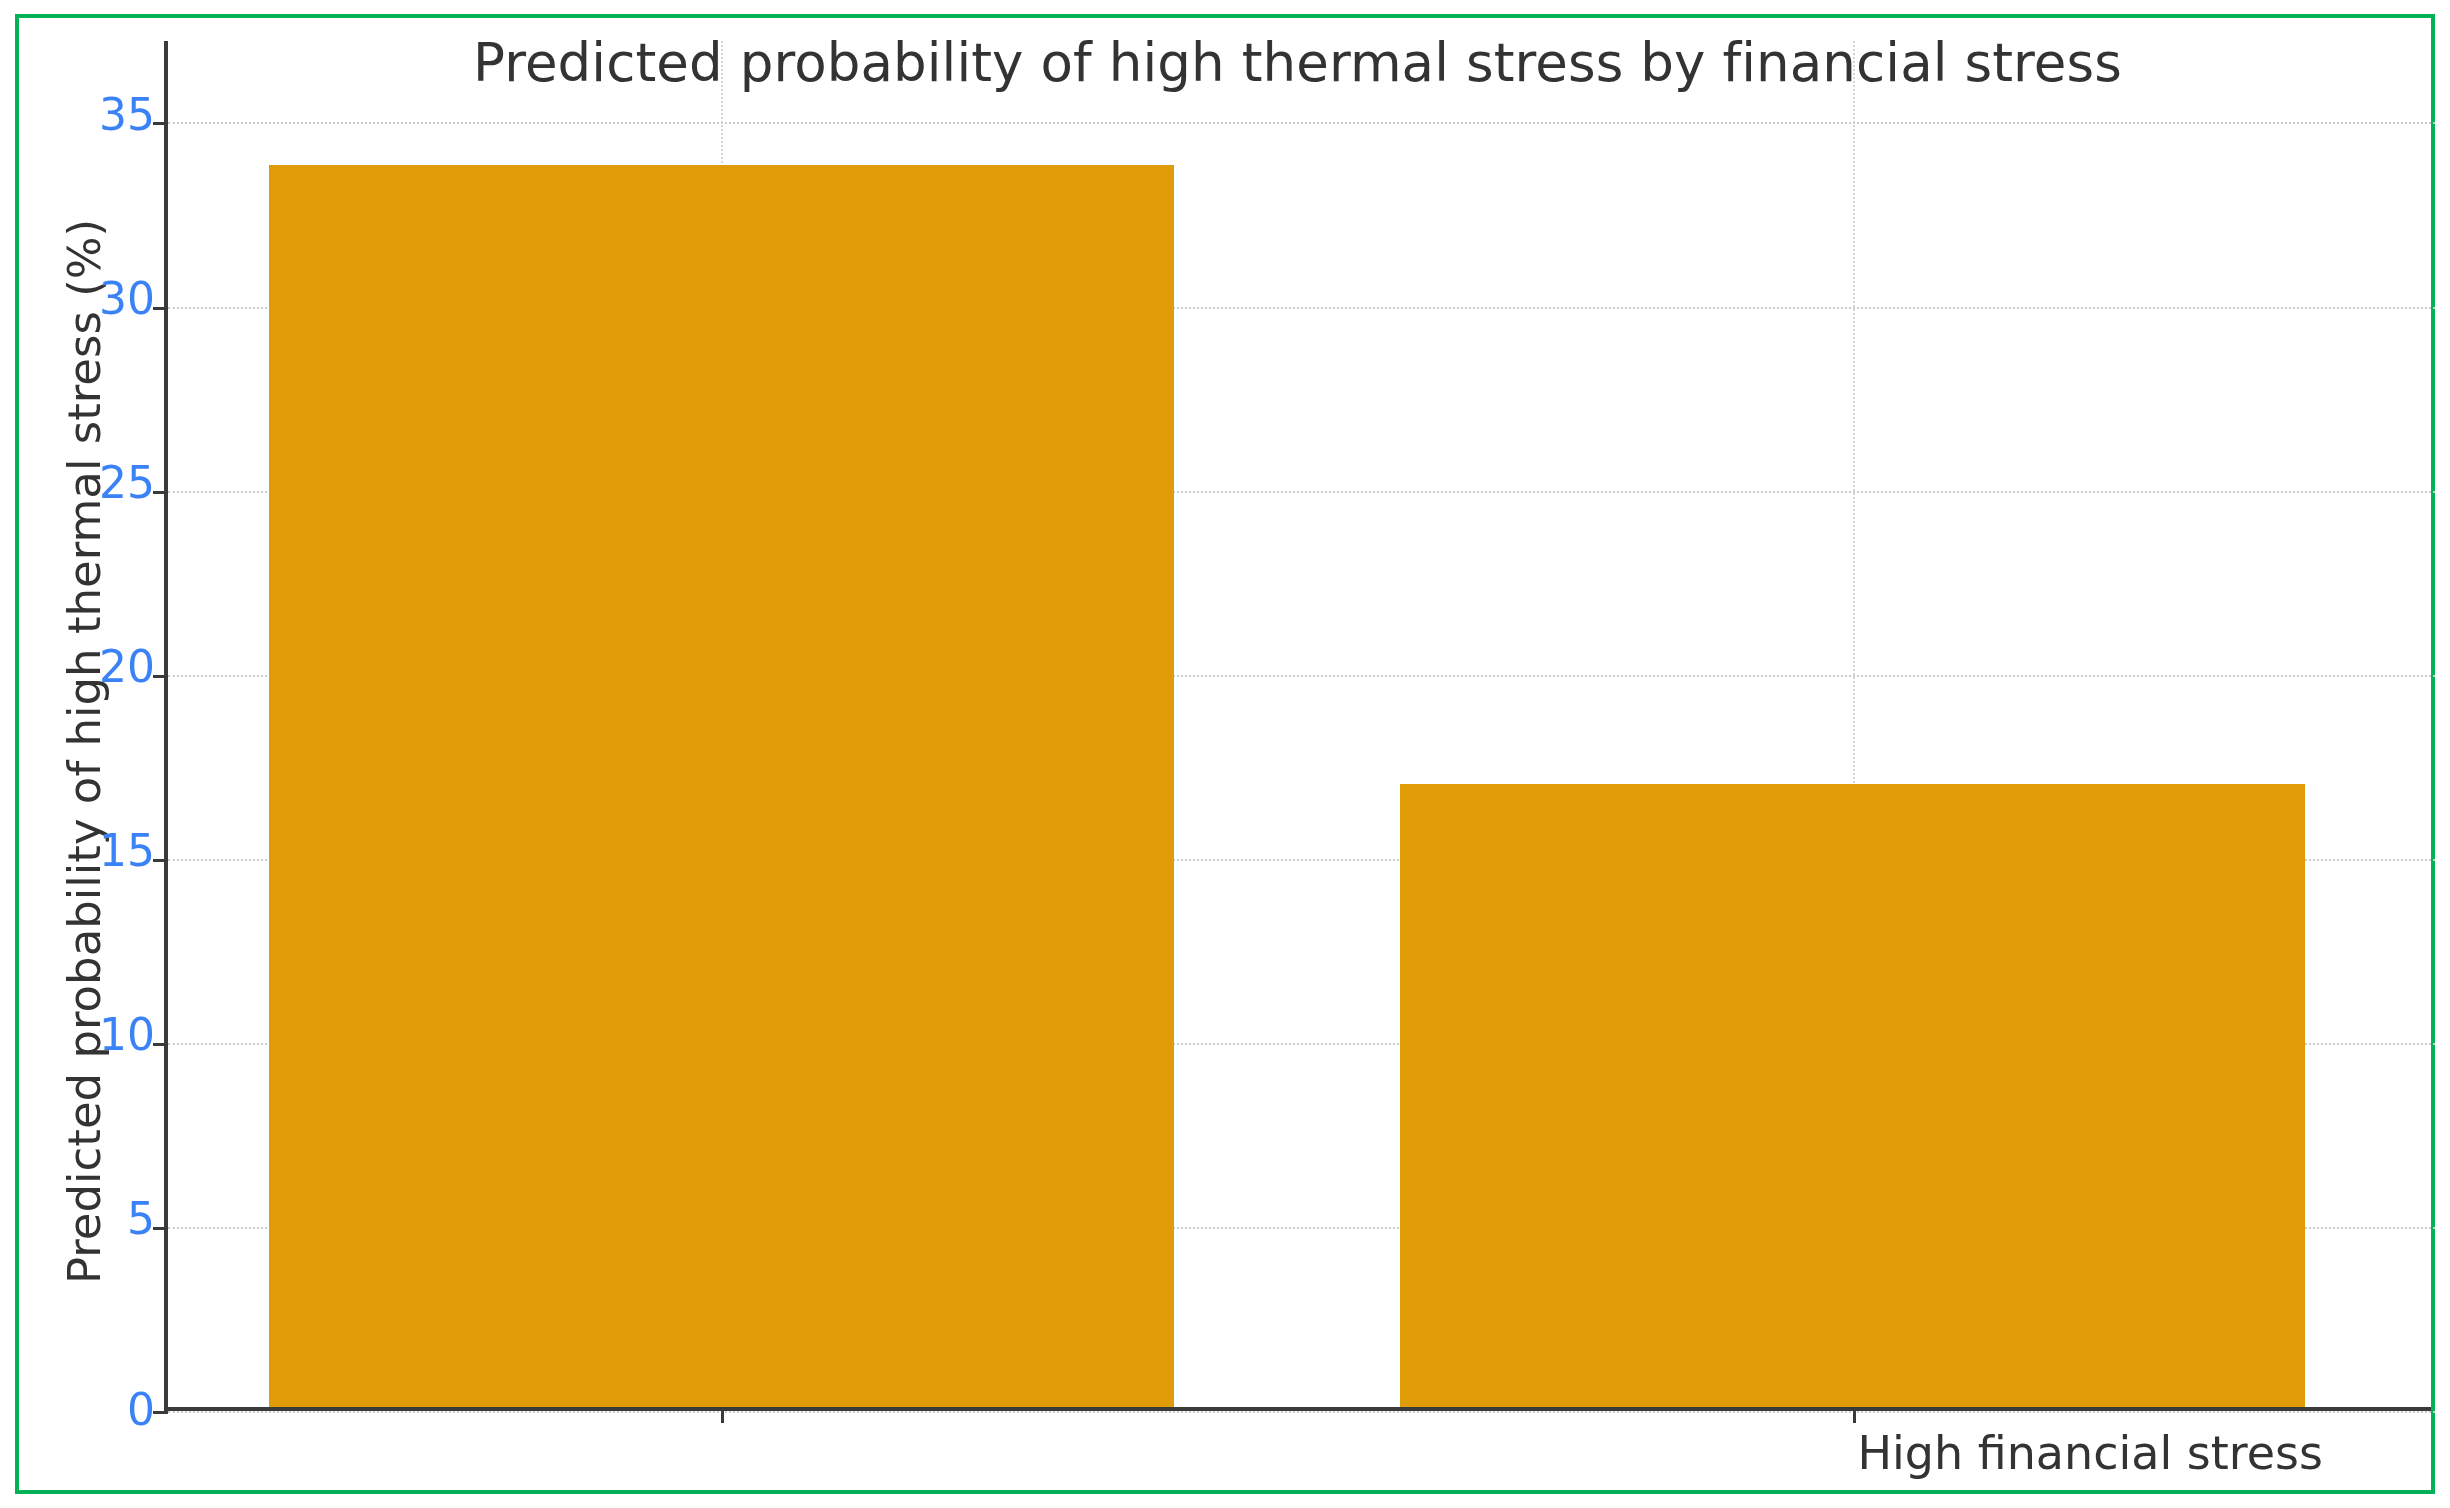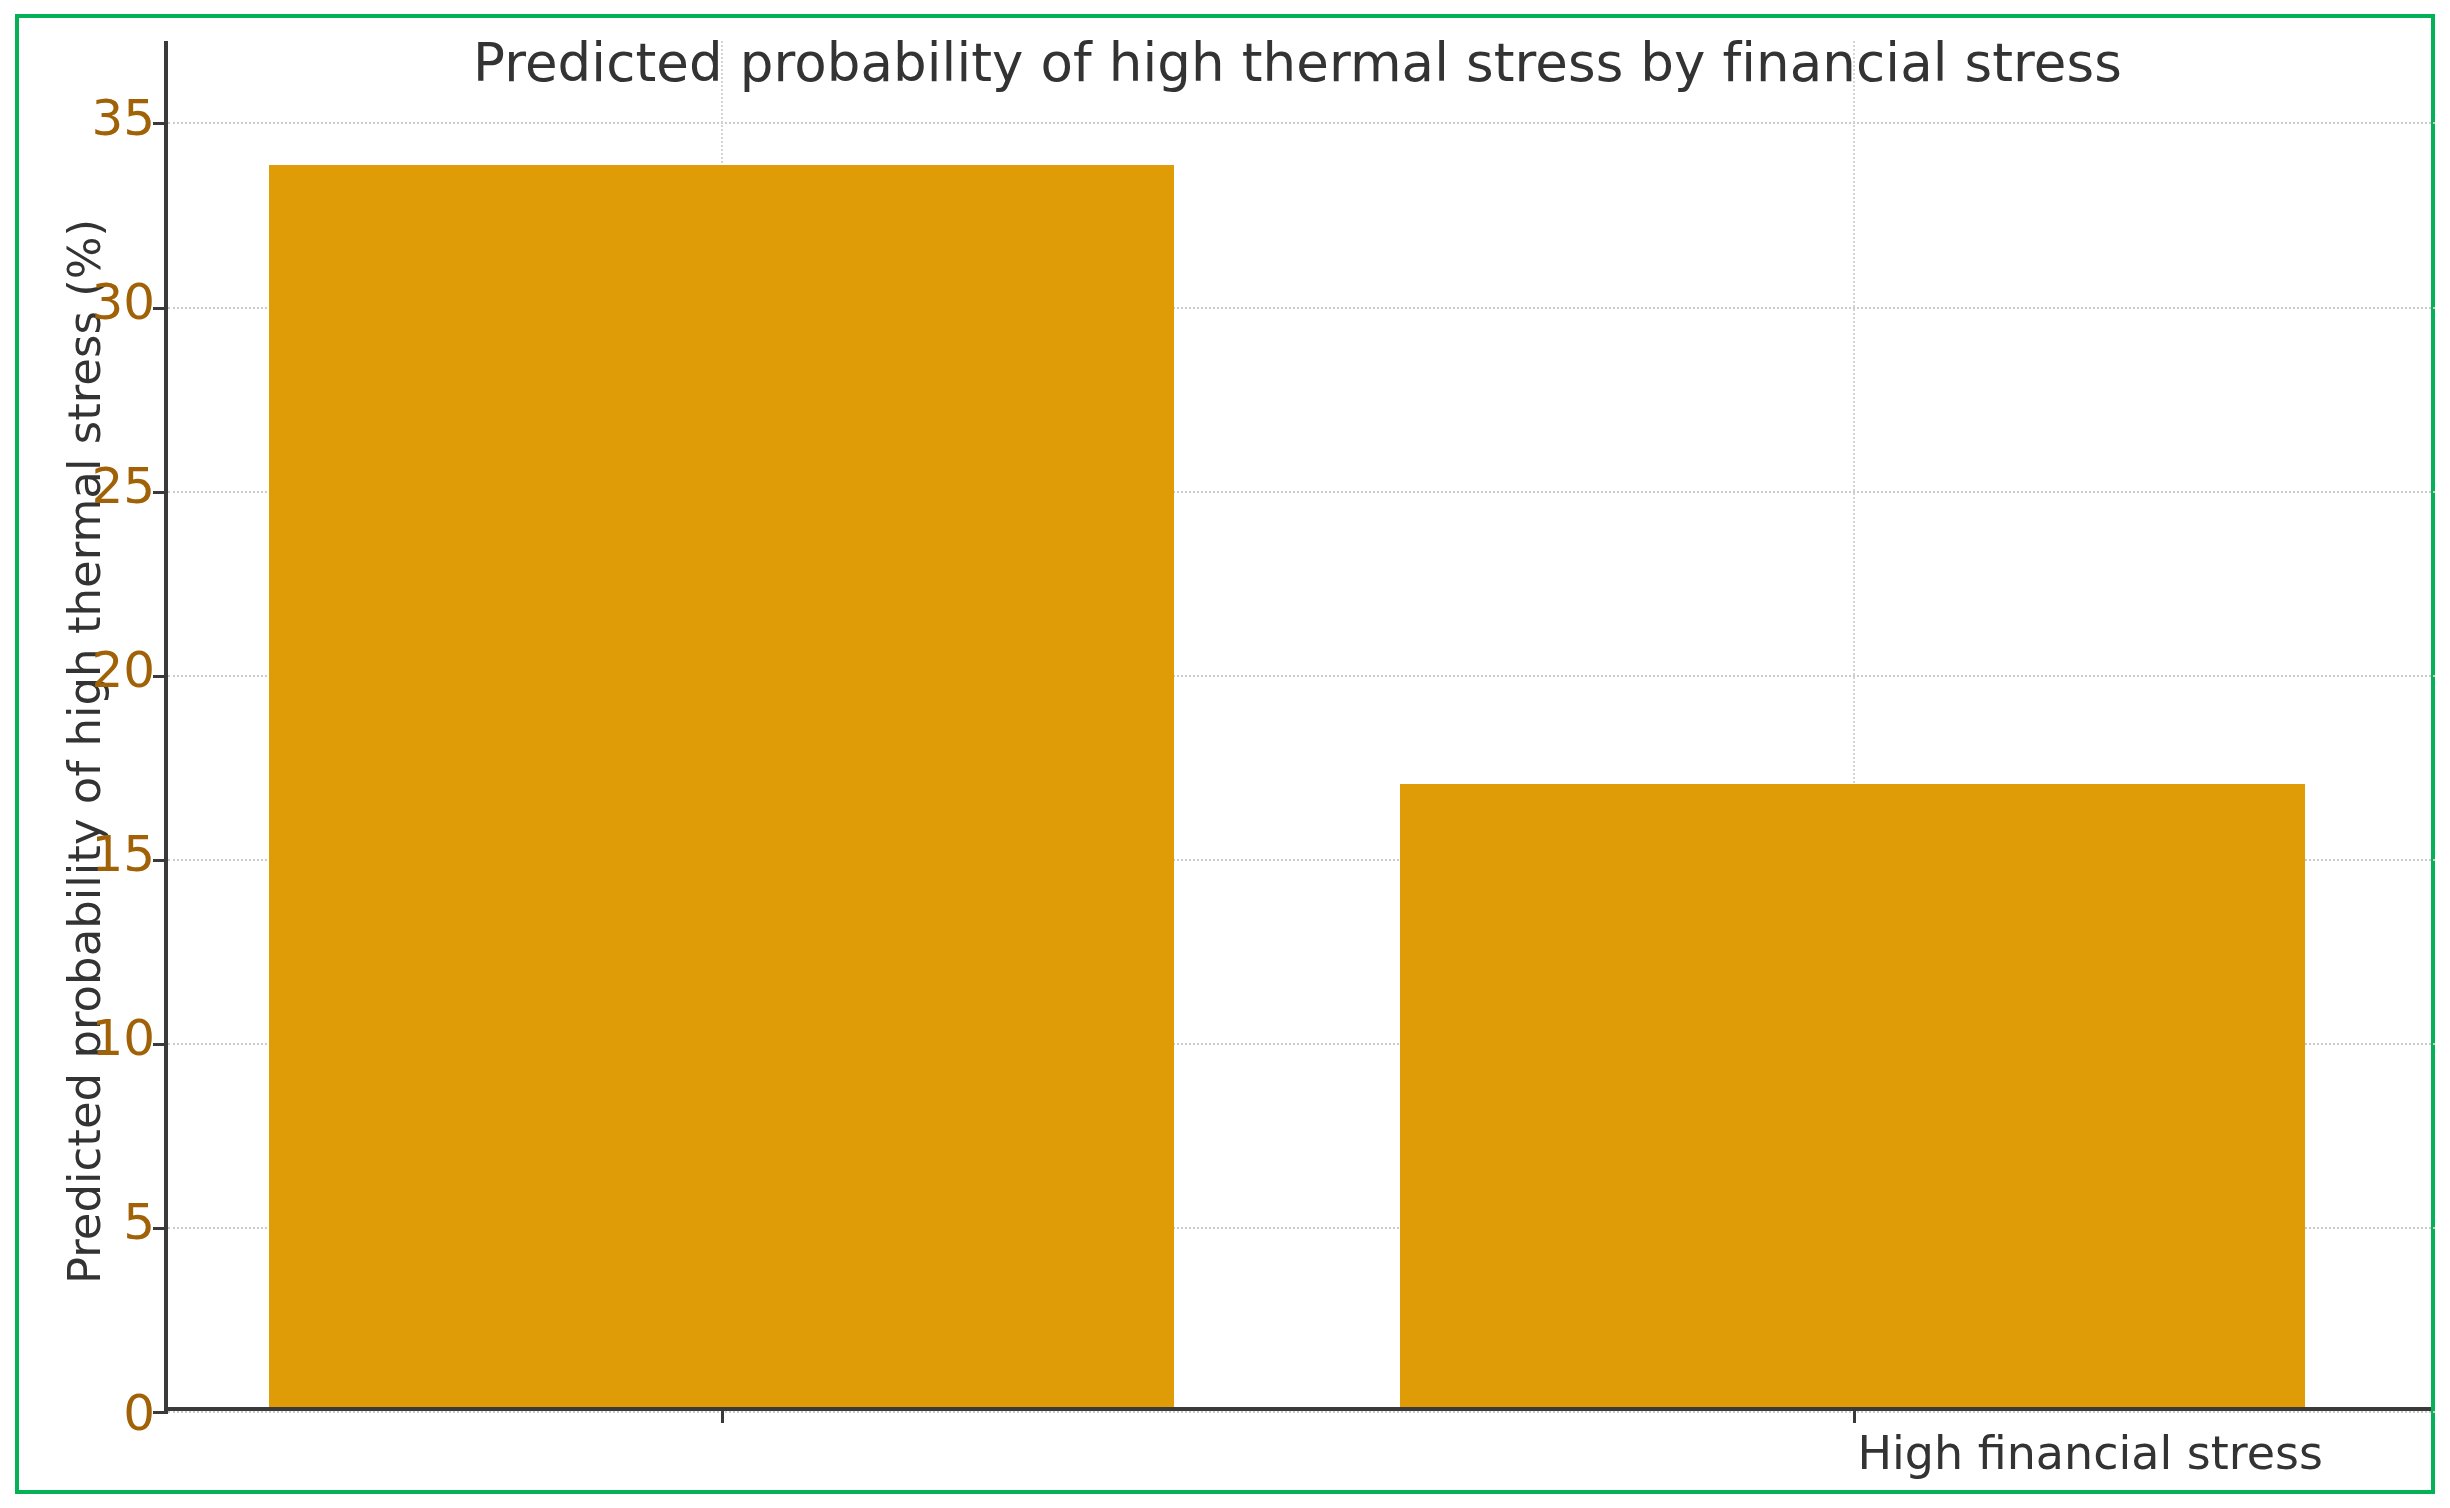--- a/index.html
+++ b/index.html
@@ -86,22 +86,22 @@
     width: 15px;
     height: 0;
     border-top: 3.4px solid #3a3a3a;
   }
 
   .ytick-label {
     position: absolute;
     right: 2450px;
     width: 108px;
     text-align: right;
-    font-size: 50px;
-    color: #a16207;
+    font-size: 44px;
+    color: #3b82f6;
     line-height: 1;
   }
 
   .xtick-mark {
     position: absolute;
     bottom: -16px;
     height: 15px;
     width: 0;
     border-left: 3.4px solid #3a3a3a;
   }

